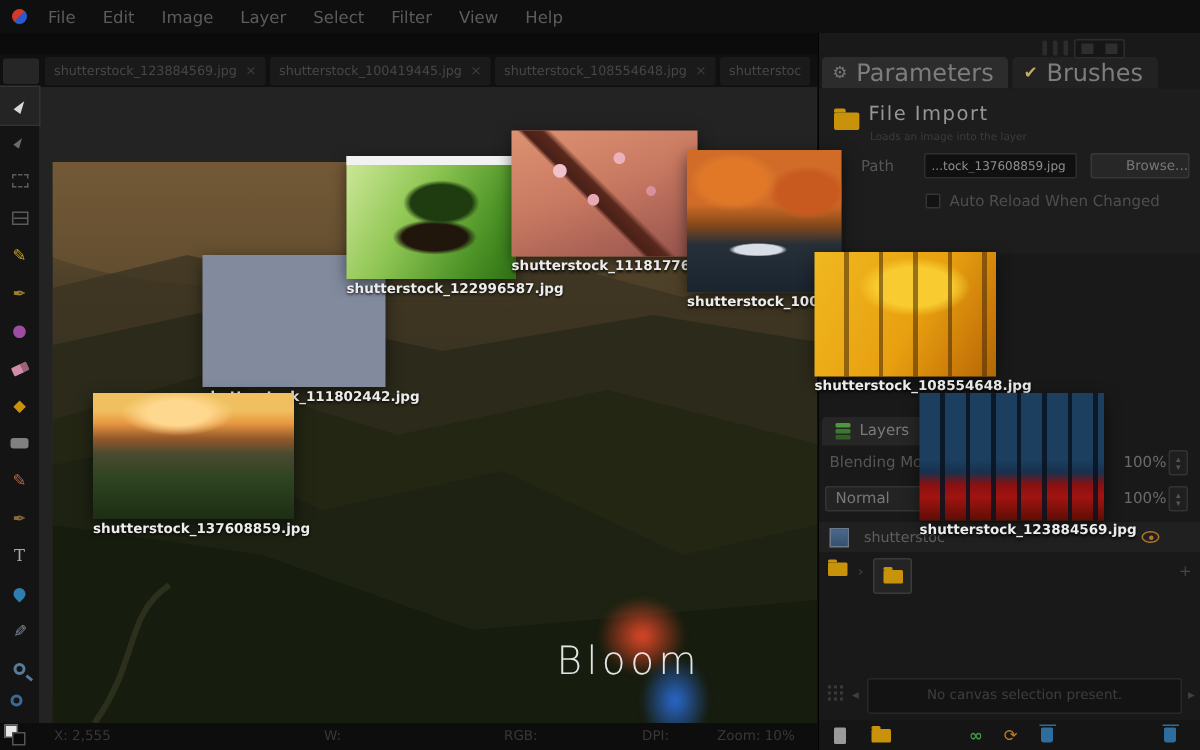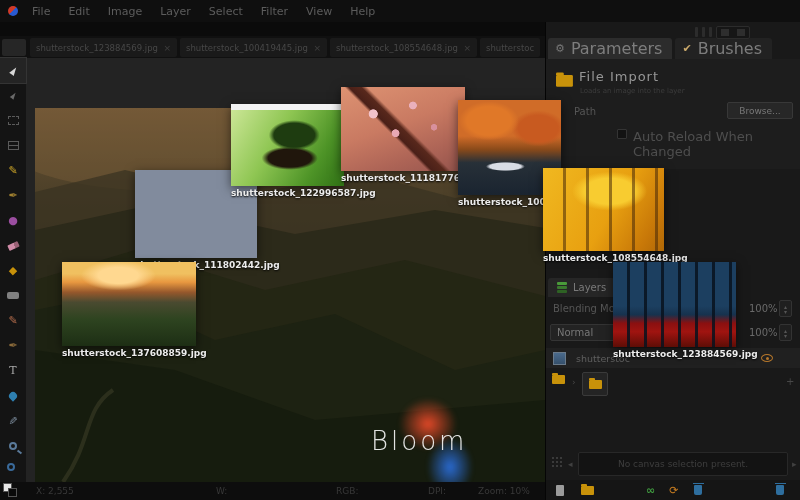--- a/index.html
+++ b/index.html
@@ -120,23 +120,23 @@
   .folder { width:13px; height:9px; background:#c8920a; border-radius:1px; position:relative; }
   .folder::before { content:""; position:absolute; left:0; top:-2px; width:6px; height:2px; background:#c8920a; border-radius:1px 1px 0 0; }
   .fi-folder { position:absolute; left:10px; top:16px; transform:scale(1.3); transform-origin:left top; }
   .fi-title { position:absolute; left:33px; top:10px; font-size:13px; color:#969696; letter-spacing:1px; }
   .fi-sub { position:absolute; left:34px; top:28px; font-size:7px; color:#3c3c3c; }
   .path-label { position:absolute; left:28px; top:47px; font-size:10px; color:#565656; }
   .path-input { position:absolute; left:70px; top:43px; width:102px; height:17px; background:#101010;
     border:1px solid #2e2e2e; border-radius:2px; color:#8f8f8f; font-size:8px; padding:0 4px;
     font-family:"DejaVu Sans", sans-serif; }
   .browse { position:absolute; left:181px; top:43px; width:66px; height:17px; background:#272727;
-    border:1px solid #383838; border-radius:2px; color:#787878; font-size:9px; font-family:"DejaVu Sans", sans-serif; }
+    border:1px solid #383838; border-radius:2px; color:#787878; font-size:9px; font-family:"DejaVu Sans", sans-serif;text-align:right; }
   .cb { position:absolute; left:71px; top:70px; width:10px; height:10px; background:#131313; border:1px solid #343434; border-radius:1px; }
-  .cb-label { position:absolute; left:87px; top:70px; font-size:13px; color:#4e4e4e; }
+  .cb-label { position:absolute; left:87px; top:70px; font-size:10px; color:#4e4e4e; }
 
   .layers-head { position:absolute; left:2px; top:256px; display:flex; gap:16px; }
   .lh-tab { height:19px; background:#262626; border-radius:3px 3px 0 0; display:flex; align-items:center; padding:0 9px; gap:6px; }
   .licon { width:10px; height:3px; background:#4a9a3a; border-radius:1px; box-shadow:0 4px 0 #3a7a2e, 0 8px 0 #2e6224; margin-bottom:8px; }
   .rgbicon { width:9px; height:9px; background:
     linear-gradient(90deg,#c03020 50%,#2a60c0 50%) 0 0/9px 4.5px no-repeat,
     linear-gradient(90deg,#2a9a30 50%,#d0a020 50%) 0 4.5px/9px 4.5px no-repeat; }
   .lh-label { font-size:10px; color:#7a7a7a; }
 
   .blend-label { position:absolute; left:7px; top:281px; font-size:10px; color:#565656; }
@@ -332,20 +332,21 @@
         <span class="brushi">✔</span>
         <span class="pl">Brushes</span>
       </div>
     </div>
 
     <div class="fi-block">
       <span class="folder fi-folder"></span>
       <div class="fi-title">File Import</div>
       <div class="fi-sub">Loads an image into the layer</div>
       <div class="path-label">Path</div>
+      <input class="path-input" value="...tock_137608859.jpg" style="">
       <button class="browse">Browse...</button>
       <div class="cb"></div>
       <div class="cb-label">Auto Reload When Changed</div>
     </div>
 
     <div class="layers-head">
       <div class="lh-tab">
         <span class="licon"></span>
         <span class="lh-label">Layers</span>
       </div>

